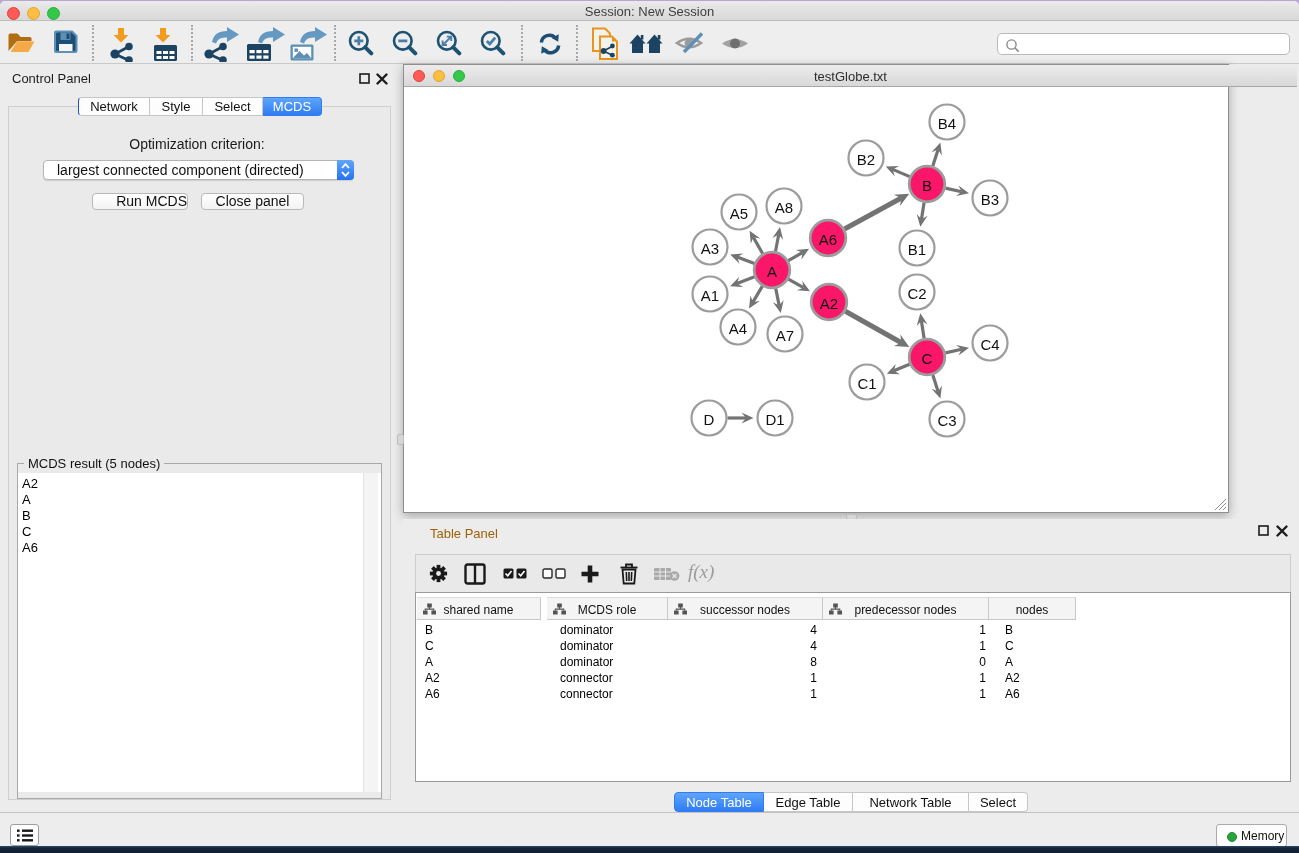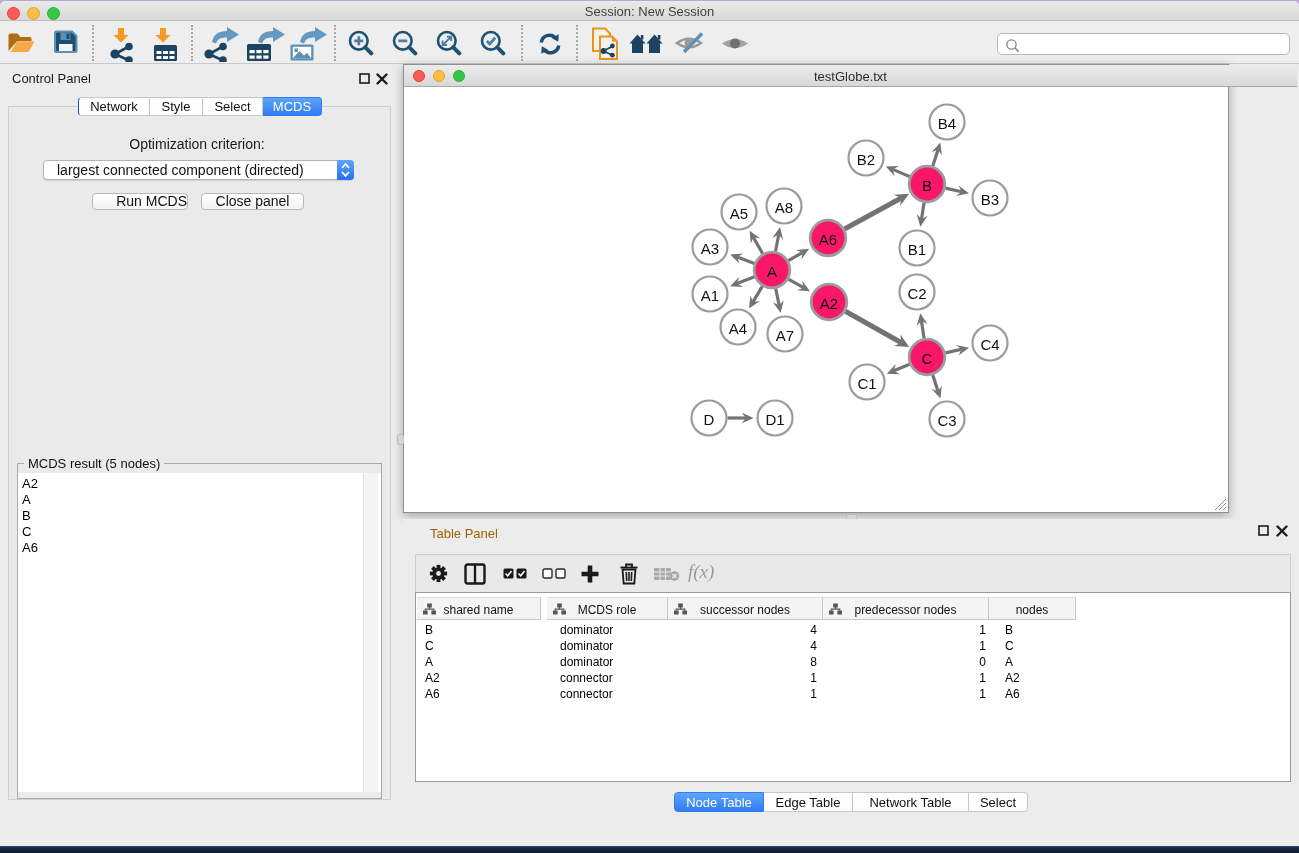--- a/index.html
+++ b/index.html
@@ -518,13 +518,31 @@
 <div class="td" style="left:589px;top:94px">A6</div>
       </div>
     </div>
     <div class="tabbar" id="tbl-tabs">
       <div class="tab first sel" style="width:90px">Node Table</div>
       <div class="tab" style="width:89px">Edge Table</div>
       <div class="tab" style="width:116px">Network Table</div>
       <div class="tab last" style="width:59px">Select</div>
     </div>
   </div>
+  <div class="abs" id="statusbar">
+    <div class="abs" id="list-btn">
+      <svg style="position:absolute;left:6px;top:4px" width="16" height="13" viewBox="0 0 16 13">
+        <g fill="#1a1a1a">
+          <rect x="0" y="0.5" width="2.6" height="2.4"></rect>
+            <rect x="5" y="0.5" width="11" height="2.4"></rect>
+          <rect x="0" y="5.3" width="2.6" height="2.4"></rect>
+            <rect x="5" y="5.3" width="11" height="2.4"></rect>
+          <rect x="0" y="10.1" width="2.6" height="2.4"></rect>
+            <rect x="5" y="10.1" width="11" height="2.4"></rect>
+        </g>
+      </svg>
+    </div>
+    <div class="abs" id="mem-btn">
+        <div class="dot"></div>
+        <div class="mt">Memory</div>
+      </div>
+  </div>
 </div>
 
 </body></html>

